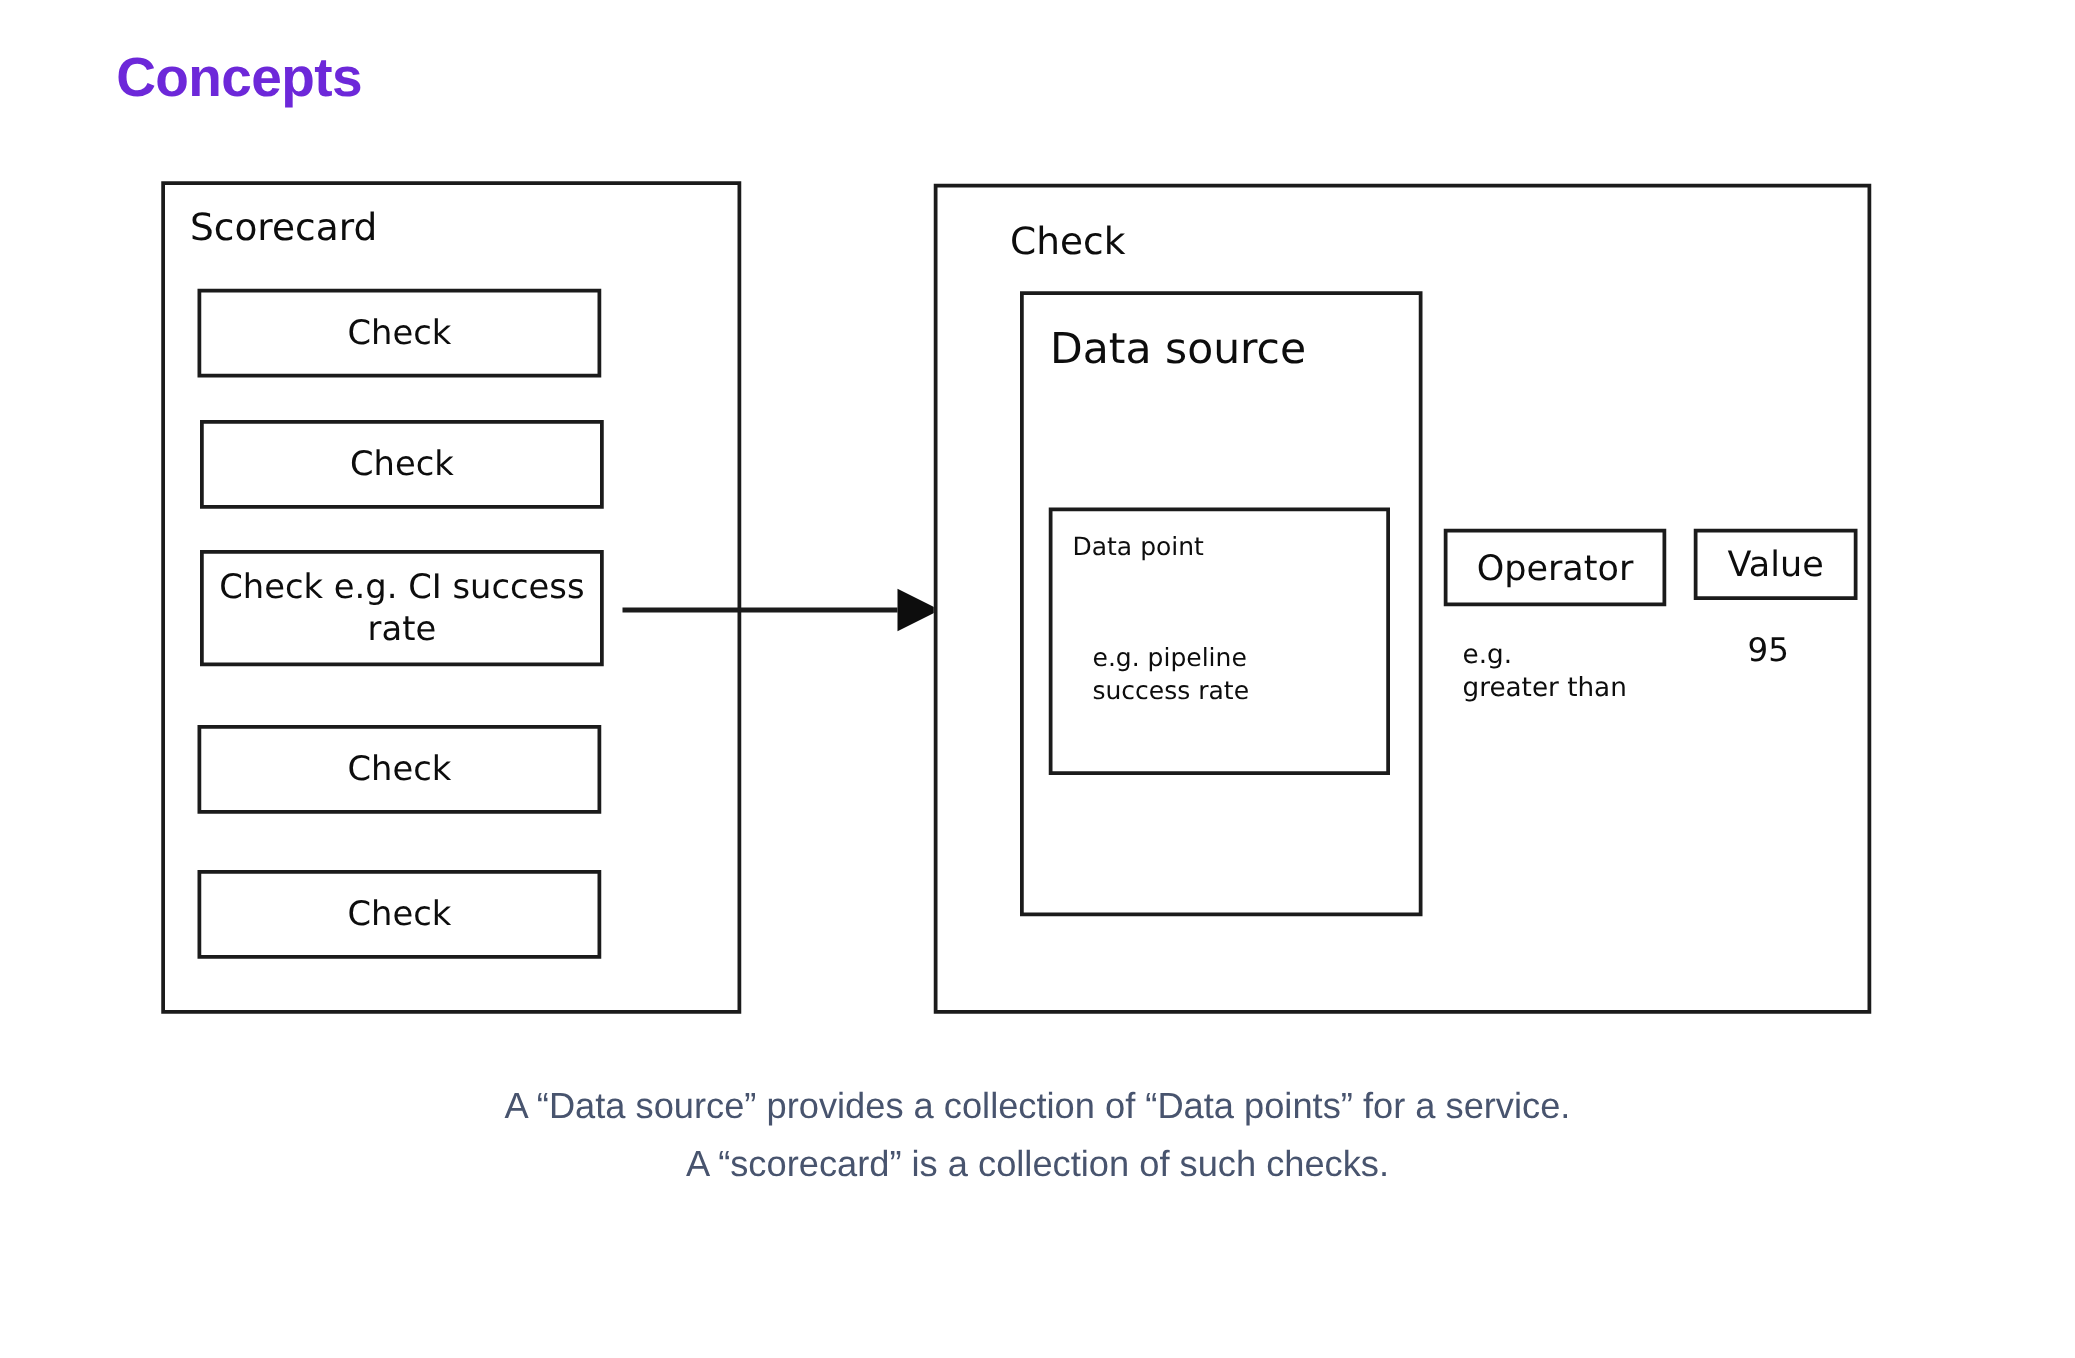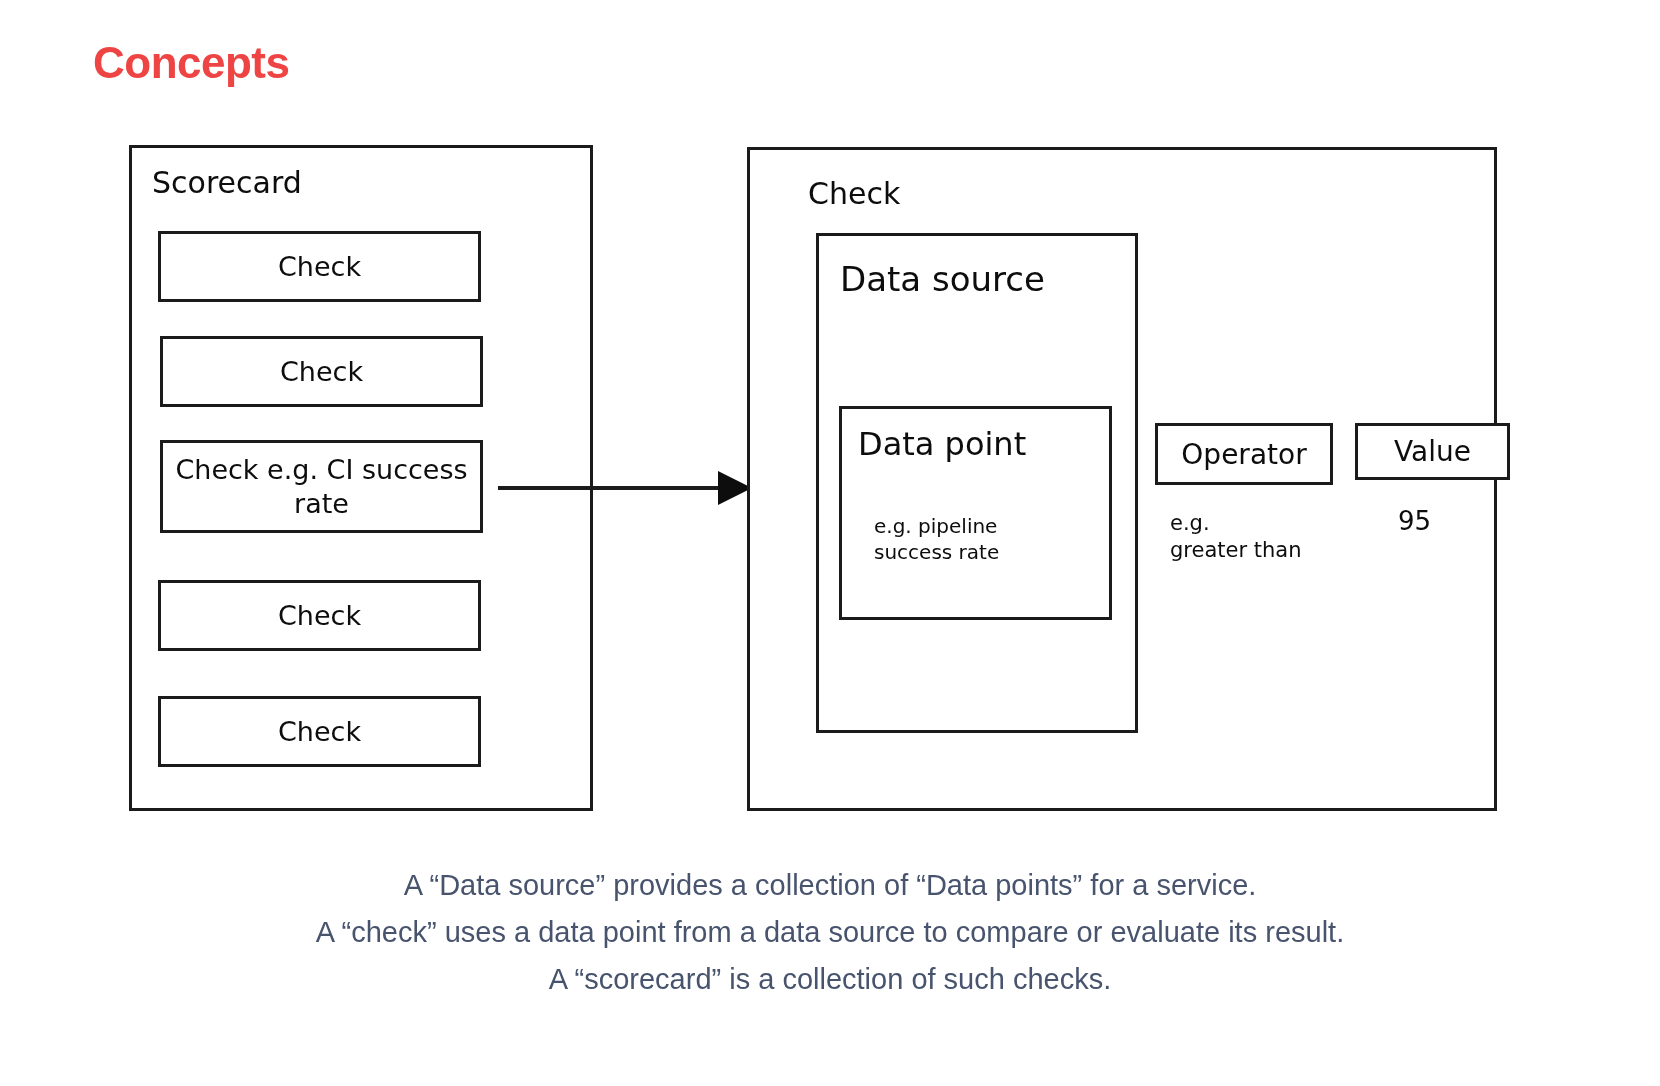--- a/index.html
+++ b/index.html
@@ -17,21 +17,21 @@
   }
 
   
   #page-title {
     position: absolute;
     left: 93px;
     top: 8px;
     font-family: "Liberation Sans", sans-serif;
     font-size: 44px;
     font-weight: bold;
-    color: #ef4444;
+    color: #6d28d9;
     letter-spacing: -0.5px;
     line-height: 1.2;
     white-space: nowrap;
   }
 
   
   #diagram {
     position: absolute;
     left: 0;
     top: 0;
@@ -71,21 +71,21 @@
     font-size: 30px;
   }
   .datasource-title {
     left: 840px;
     top: 259px;
     font-size: 34px;
   }
   .datapoint-title {
     left: 858px;
     top: 425px;
-    font-size: 32px;
+    font-size: 20px;
   }
 
   
   .check-item {
     position: absolute;
     box-sizing: border-box;
     border: 3px solid #1b1b1b;
     background: #ffffff;
     display: flex;
     align-items: center;
@@ -206,23 +206,22 @@
   <div class="label-title datapoint-title">Data point</div>
 
   <div class="note note-dp">e.g. pipeline
 success rate</div>
 
   <div class="mini-box" style="left:1155px; top:423px; width:178px; height:62px;">Operator</div>
 
   <div class="note note-op">e.g.
 greater than</div>
 
-  <div class="mini-box" style="left:1355px; top:423px; width:155px; height:57px;">Value</div>
+  <div class="mini-box" style="left:1355px; top:423px; width:131px; height:57px;">Value</div>
 
   <div class="note note-val">95</div>
 
 </div>
 
 <div id="caption">
   <span class="cap-line">A “Data source” provides a collection of “Data points” for a service.</span>
-  <span class="cap-line">A “check” uses a data point from a data source to compare or evaluate its result.</span>
   <span class="cap-line">A “scorecard” is a collection of such checks.</span>
 </div>
 
 </body></html>

